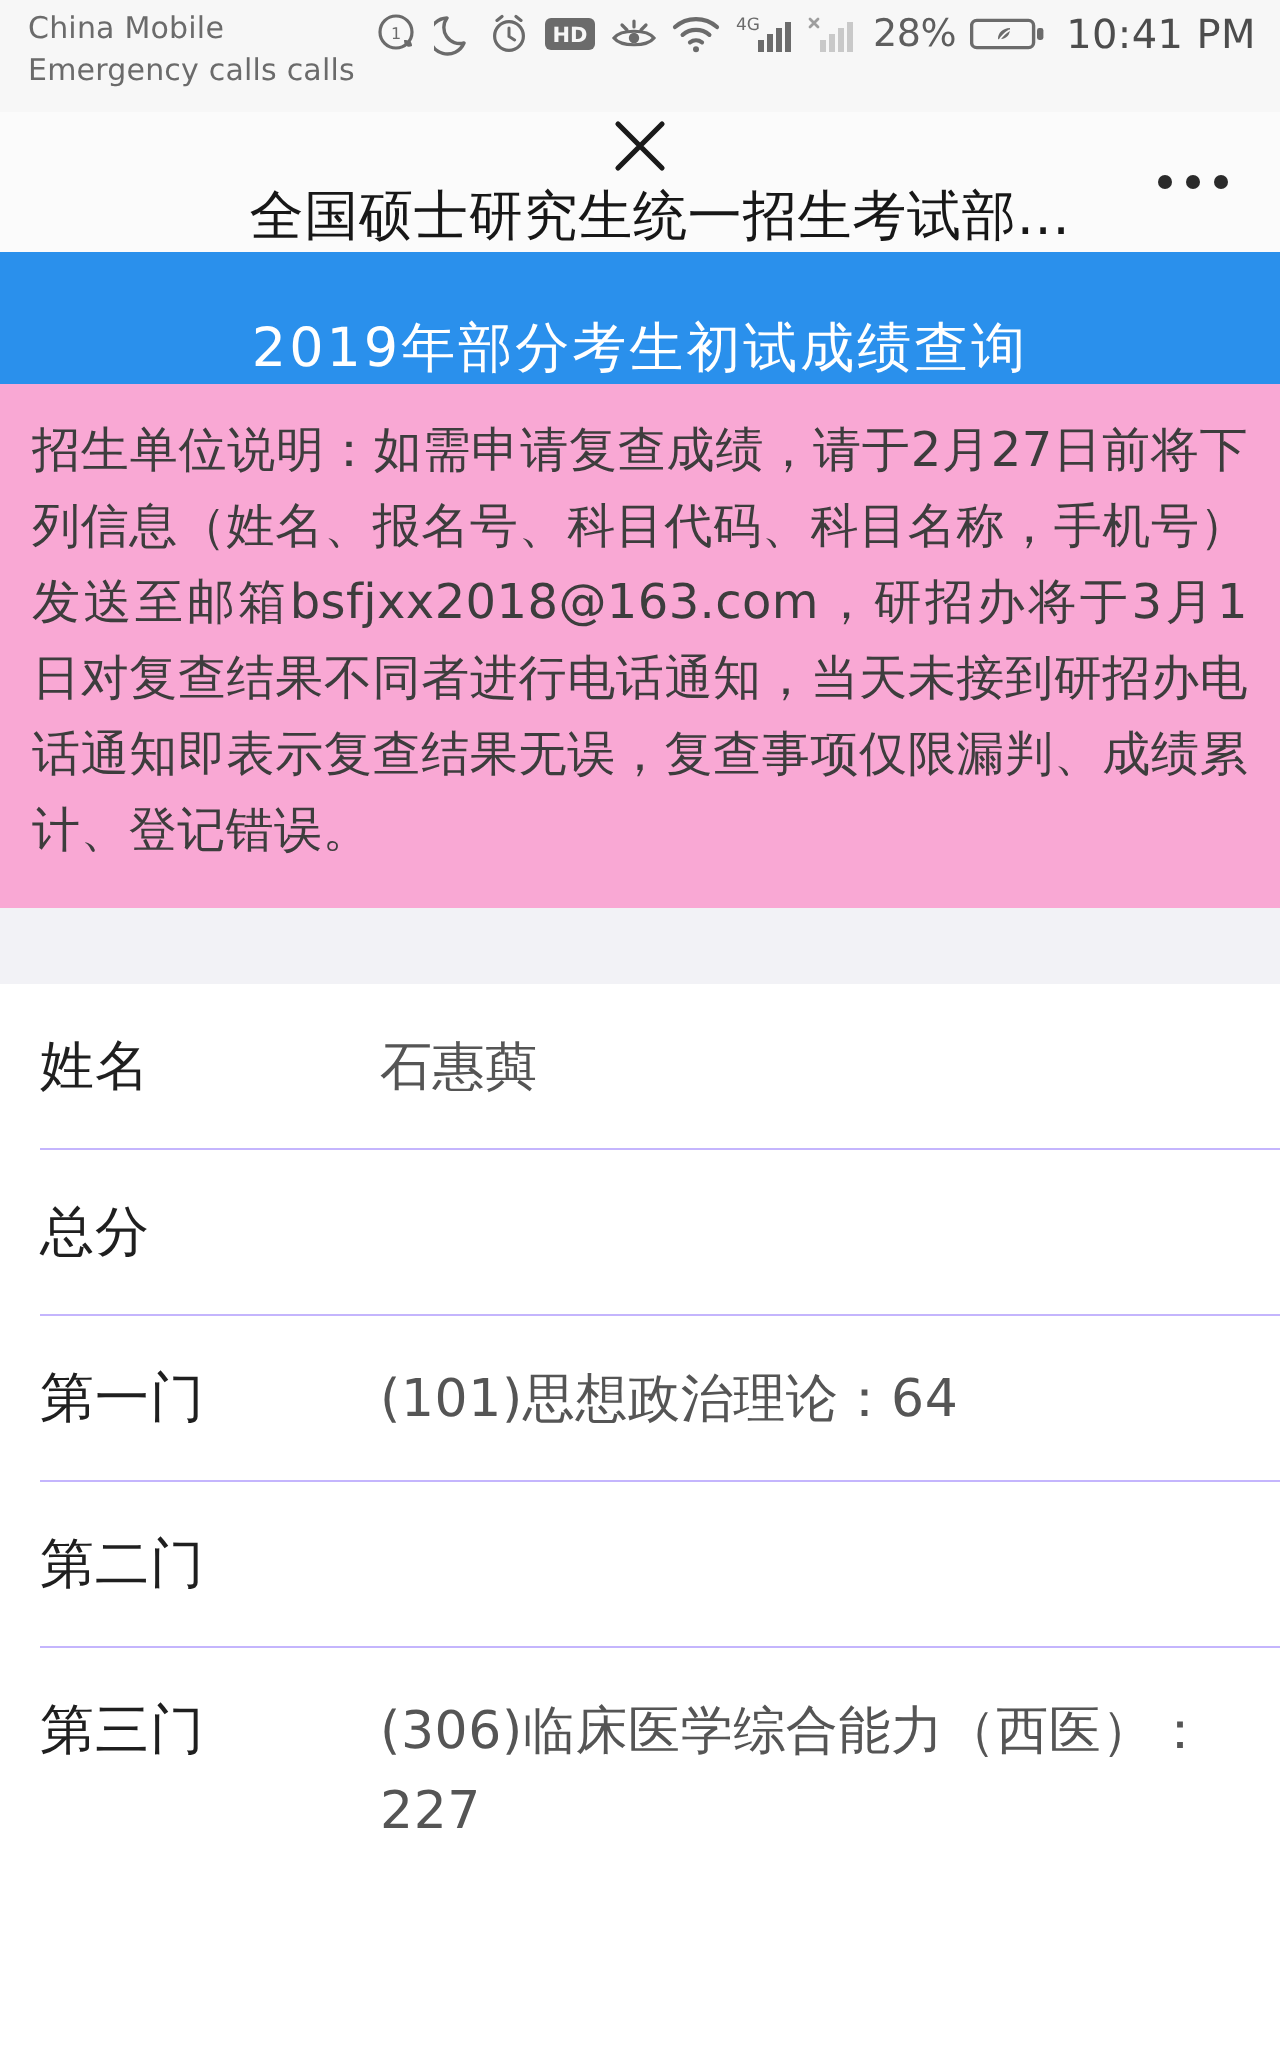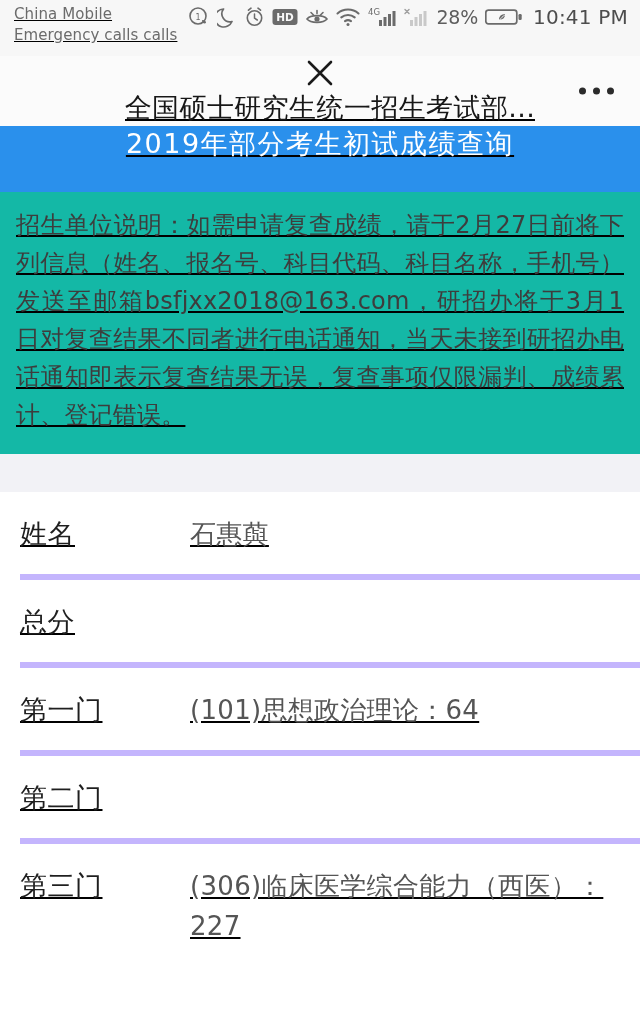--- a/index.html
+++ b/index.html
@@ -13,21 +13,20 @@
     overflow: hidden;
     font-family: "DejaVu Sans", "Liberation Sans", sans-serif;
     -webkit-font-smoothing: antialiased;
   }
   .phone {
     position: relative;
     width: 640px;
     height: 1024px;
     background: #ffffff;
     overflow: hidden;
-    text-decoration: underline;
   }
 
   
   .statusbar {
     position: relative;
     height: 56px;
     background: #f7f7f7;
     display: flex;
     align-items: flex-start;
     padding: 4px 14px 0 14px;
@@ -115,32 +114,32 @@
     border-radius: 50%;
     background: #2b2b2b;
     display: block;
   }
 
   
   .banner {
     height: 66px;
     background: #2a90ec;
     display: flex;
-    align-items: flex-start;
+    align-items: flex-end;
     justify-content: center;
   }
   .banner-text {
     color: #ffffff;
     font-size: 27px;
     letter-spacing: 1.5px;
   }
 
   
   .notice {
-    background: #14b8a6;
+    background: #f9a8d4;
     padding: 14px 16px 20px 16px;
     box-sizing: border-box;
   }
   .notice-text {
     font-size: 24px;
     line-height: 38px;
     color: #3d3d3d;
     letter-spacing: 0.2px;
     text-align: justify;
     word-break: break-all;
@@ -153,21 +152,21 @@
   
   .table {
     background: #ffffff;
     padding-left: 20px;
     box-sizing: border-box;
   }
   .row {
     display: flex;
     align-items: flex-start;
     min-height: 82px;
-    border-bottom: 6px solid #c4b5fd;
+    border-bottom: 1px solid #c4b5fd;
     box-sizing: border-box;
     padding: 22px 20px 20px 0;
   }
   .row:last-child { border-bottom: none; }
   .row-label {
     flex: 0 0 170px;
     font-size: 27px;
     color: #1f1f1f;
     line-height: 40px;
     letter-spacing: 0.5px;

